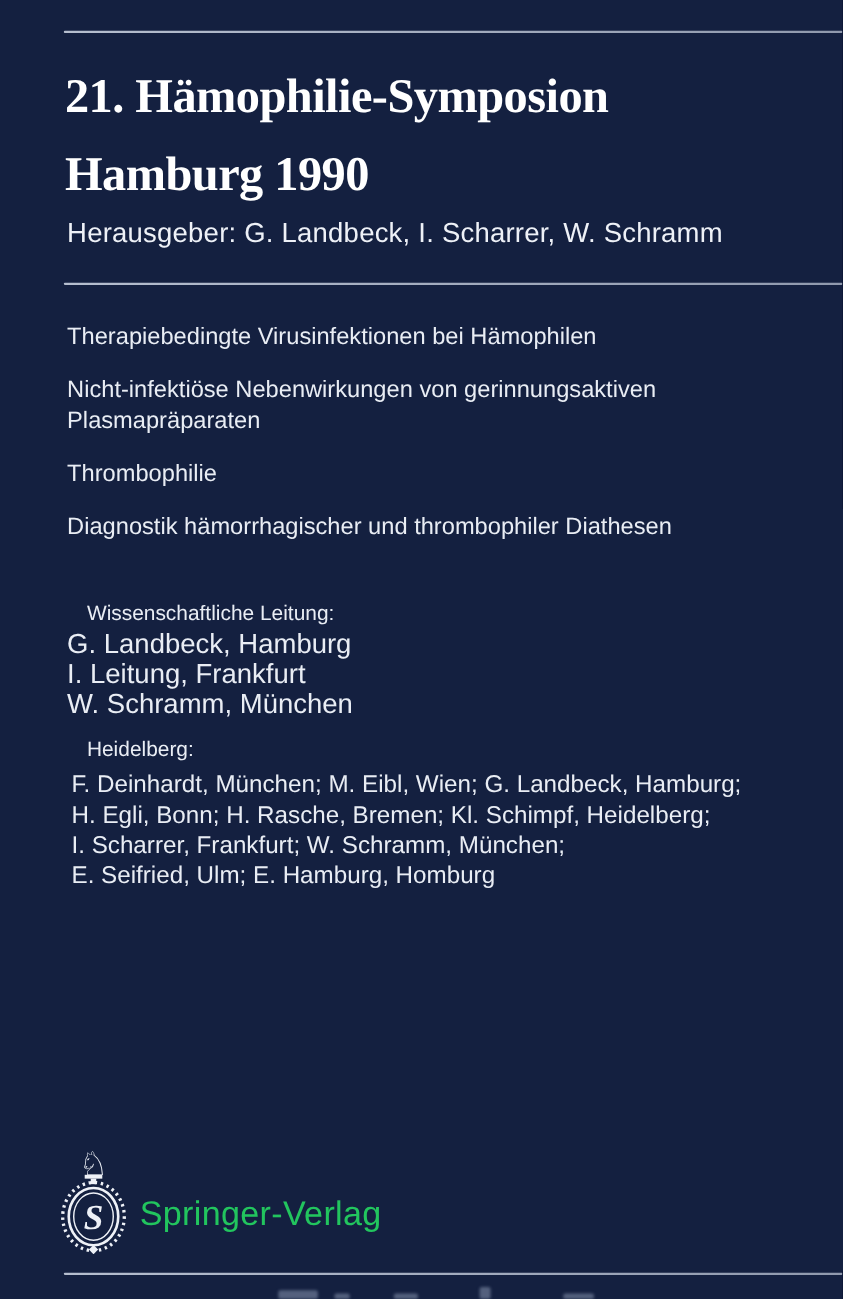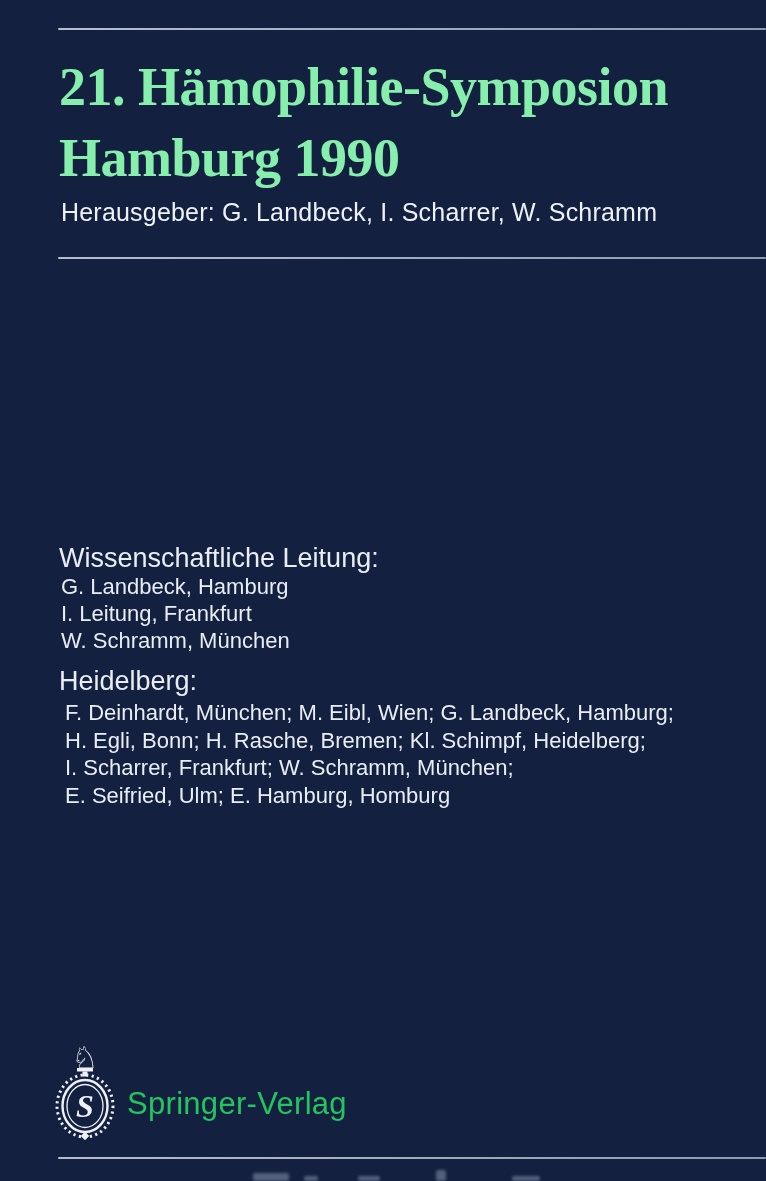--- a/index.html
+++ b/index.html
@@ -25,24 +25,24 @@
   .rule-mid    { top: 257px; }
   .rule-bottom { top: 1157px; }
 
   .title {
     position: absolute;
     left: 59px;
     top: 52px;
     margin: 0;
     font-family: "Liberation Serif", serif;
     font-weight: bold;
-    font-size: 54px;
+    font-size: 44px;
     line-height: 71px;
     letter-spacing: -0.5px;
-    color: #86efac;
+    color: #ffffff;
     white-space: nowrap;
   }
   .editors {
     position: absolute;
     left: 61px;
     top: 198px;
     font-size: 25px;
     letter-spacing: 0.2px;
     color: #eef1f7;
     white-space: nowrap;
@@ -52,26 +52,26 @@
     position: absolute;
     left: 61px;
     top: 292px;
     width: 600px;
     font-size: 21.5px;
     line-height: 28px;
   }
   .topic { margin: 0 0 20px 0; }
   .section-heading {
     position: absolute;
-    left: 59px;
-    font-size: 27px;
+    left: 79px;
+    font-size: 19px;
     line-height: 27px;
   }
   .leitung-heading    { top: 545px; }
-  .leitung-members    { position: absolute; left: 61px; top: 573px; font-size: 22px; line-height: 27px; }
+  .leitung-members    { position: absolute; left: 61px; top: 573px; font-size: 25px; line-height: 27px; }
   .moderatoren-heading{ top: 668px; }
   .moderator-lines    { position: absolute; left: 65px; top: 699px; font-size: 22px; line-height: 27.5px; }
   .person-line, .moderator-line { white-space: nowrap; }
 
   .publisher-logo {
     position: absolute;
     left: 53px;
     top: 1040px;
     width: 64px;
     height: 100px;
@@ -102,20 +102,26 @@
 
   <h1 class="title">
     <span>21. Hämophilie-Symposion</span><br>
     <span>Hamburg 1990</span>
   </h1>
 
   <div class="editors">Herausgeber: G. Landbeck, I. Scharrer, W. Schramm</div>
 
   <div class="rule rule-mid"></div>
 
+  <div class="topics">
+    <p class="topic">Therapiebedingte Virusinfektionen bei Hämophilen</p>
+    <p class="topic">Nicht-infektiöse Nebenwirkungen von gerinnungsaktiven Plasmapräparaten</p>
+    <p class="topic">Thrombophilie</p>
+    <p class="topic">Diagnostik hämorrhagischer und thrombophiler Diathesen</p>
+  </div>
 
   <div class="section-heading leitung-heading">Wissenschaftliche Leitung:</div>
   <div class="leitung-members">
     <div class="person-line">G. Landbeck, Hamburg</div>
     <div class="person-line">I. Leitung, Frankfurt</div>
     <div class="person-line">W. Schramm, München</div>
   </div>
 
   <div class="section-heading moderatoren-heading">Heidelberg:</div>
   <div class="moderator-lines">

